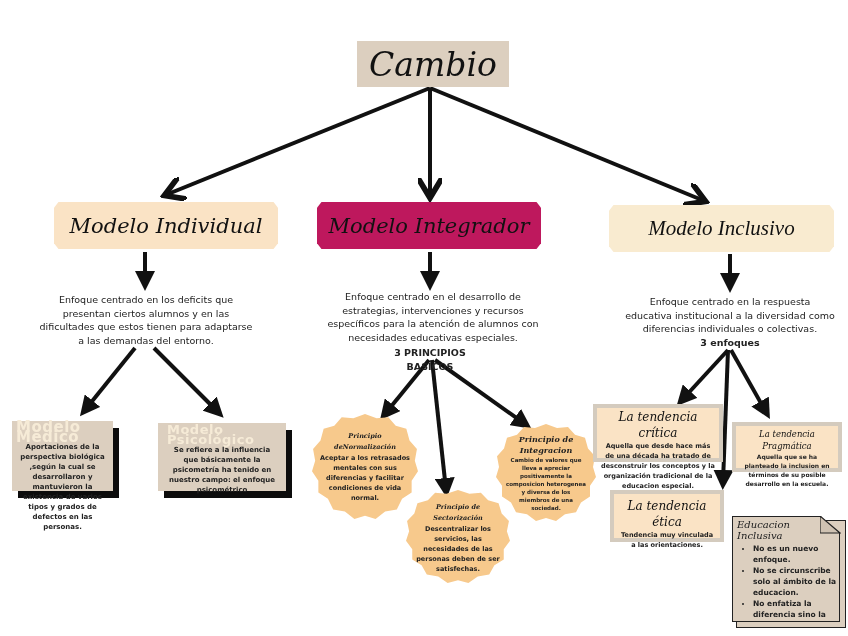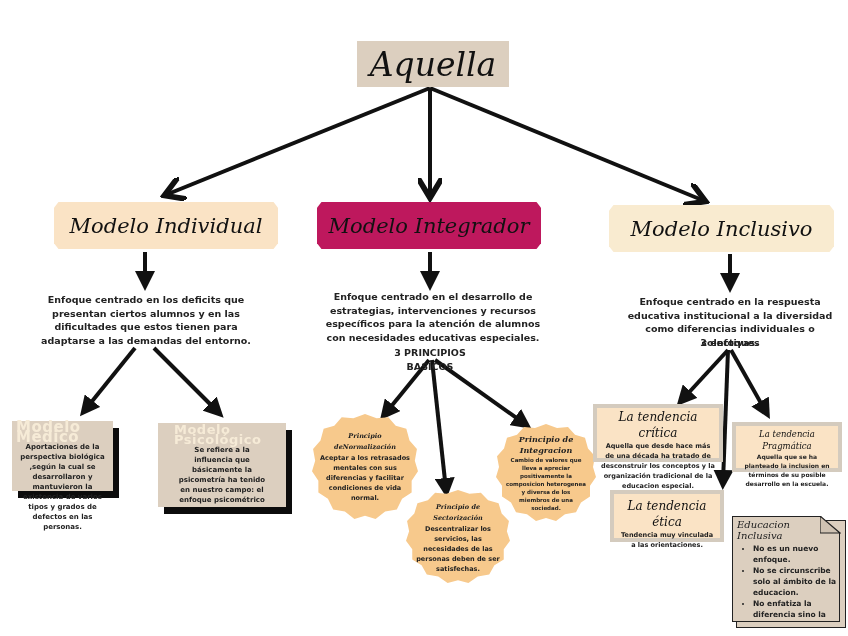--- a/index.html
+++ b/index.html
@@ -5,21 +5,21 @@
   html, body { margin:0; padding:0; }
   body { width:848px; height:636px; background:#ffffff; position:relative; overflow:hidden;
          font-family:"DejaVu Sans", sans-serif; color:#111; }
   .abs { position:absolute; }
   svg.arrows { position:absolute; left:0; top:0; width:848px; height:636px; pointer-events:none; }
   .script { font-family:"DejaVu Serif", serif; font-style:italic; }
   .title-box { left:357px; top:41px; width:152px; height:46px; background:#dccfbf; display:flex;
                align-items:center; justify-content:center; font-size:33px; }
   .model-box { height:47px; display:flex; align-items:center; justify-content:center; font-size:21px;
                clip-path:polygon(2% 0,98% 0,100% 12%,100% 88%,98% 100%,2% 100%,0 88%,0 12%); }
-  .desc { font-size:9.5px; line-height:13.5px; text-align:center; font-weight:bold; color:#222; }
+  .desc { font-size:9.5px; line-height:13.5px; text-align:center; font-weight:normal; color:#222; }
   .card { background:#dccfbf; box-shadow:6px 7px 0 #0c0c0c; font-size:7px; line-height:10px;
           text-align:center; font-weight:bold; color:#222; box-sizing:border-box; }
   .card .ct { font-size:15px; color:#f6ebd7; text-align:left; font-family:"DejaVu Sans", sans-serif; letter-spacing:0.5px; }
   .blob { background:#f7c98c; font-size:6.5px; line-height:10px; text-align:center; font-weight:bold;
           color:#222; display:flex; flex-direction:column; align-items:center; justify-content:center;
           clip-path:polygon(50% 0%,61% 4%,72% 3%,79% 11%,89% 14%,92% 25%,99% 33%,97% 44%,100% 54%,94% 63%,94% 74%,85% 80%,80% 90%,69% 92%,60% 99%,50% 96%,40% 99%,31% 92%,20% 90%,15% 80%,6% 74%,6% 63%,0% 54%,3% 44%,1% 33%,8% 25%,11% 14%,21% 11%,28% 3%,39% 4%); }
   .blob .bt { font-family:"DejaVu Serif", serif; font-style:italic; font-size:8px; line-height:11px; }
   .tbox { background:#fae3c5; border:4px solid #d4cbbe; box-sizing:border-box; text-align:center;
           font-size:6.5px; line-height:10px; font-weight:bold; color:#222; }
   .tbox .tt { font-family:"DejaVu Serif", serif; font-style:italic; font-size:12px; line-height:16px; font-weight:normal; color:#111; }
@@ -51,37 +51,37 @@
     <line x1="154" y1="348" x2="218" y2="412" marker-end="url(#ahf)"></line>
     <line x1="429" y1="360" x2="385" y2="414" marker-end="url(#ahf)"></line>
     <line x1="432" y1="360" x2="446" y2="490" marker-end="url(#ahf)"></line>
     <line x1="435" y1="360" x2="525" y2="424" marker-end="url(#ahf)"></line>
     <line x1="728" y1="350" x2="682" y2="400" marker-end="url(#ahf)"></line>
     <line x1="728" y1="350" x2="723" y2="482" marker-end="url(#ahf)"></line>
     <line x1="731" y1="350" x2="766" y2="412" marker-end="url(#ahf)"></line>
   </g>
 </svg>
 
-<div class="abs title-box script">Aquella</div>
+<div class="abs title-box script">Cambio</div>
 
 <div class="abs model-box script" style="left:54px;top:202px;width:224px;background:#fae3c5;">Modelo Individual</div>
 <div class="abs model-box script" style="left:317px;top:202px;width:224px;background:#be185d;">Modelo Integrador</div>
-<div class="abs model-box script" style="left:609px;top:205px;width:225px;background:#f9ebd0;">Modelo Inclusivo</div>
+<div class="abs model-box script" style="left:609px;top:205px;width:225px;background:#f9ebd0;font-family:Liberation Serif, serif;">Modelo Inclusivo</div>
 
 <div class="abs desc" style="left:36px;top:293px;width:220px;">Enfoque  centrado en los deficits que presentan ciertos alumnos y en las dificultades que estos tienen para adaptarse a las demandas del entorno.</div>
 <div class="abs desc" style="left:322px;top:290px;width:222px;">Enfoque  centrado en el desarrollo de estrategias, intervenciones y recursos específicos para la atención de alumnos con necesidades educativas especiales.</div>
 <div class="abs desc" style="left:370px;top:346px;width:120px;font-weight:900;">3 PRINCIPIOS BASICOS</div>
 <div class="abs desc" style="left:625px;top:295px;width:210px;">Enfoque  centrado en la respuesta educativa institucional a la diversidad como diferencias individuales o colectivas.</div>
 <div class="abs desc" style="left:690px;top:336px;width:80px;font-weight:900;">3 enfoques</div>
 
 <div class="abs card" style="left:12px;top:421px;width:101px;height:70px;padding:1px 4px;">
   <div class="ct">Modelo Medico</div>
   <div>Aportaciones de la perspectiva biológica ,según la cual se desarrollaron y mantuvieron la existencia de varios tipos y grados de defectos en las personas.</div>
 </div>
-<div class="abs card" style="left:158px;top:423px;width:128px;height:84px;padding:2px 16px;">
+<div class="abs card" style="left:158px;top:423px;width:128px;height:68px;padding:2px 9px;">
   <div class="ct" style="font-size:13px;">Modelo Psicológico</div>
   <div>Se refiere a la influencia que básicamente la psicometría ha tenido en nuestro campo: el enfoque psicométrico</div>
 </div>
 
 <div class="abs blob" style="left:312px;top:414px;width:106px;height:106px;padding:8px;box-sizing:border-box;">
   <div class="bt" style="font-size:6.5px;">Principio deNormalización</div>
   <div>Aceptar a los retrasados mentales con sus diferencias y facilitar condiciones de vida normal.</div>
 </div>
 <div class="abs blob" style="left:406px;top:490px;width:104px;height:94px;padding:10px;box-sizing:border-box;justify-content:flex-end;">
   <div class="bt" style="font-size:6.5px;">Principio de Sectorización</div>

